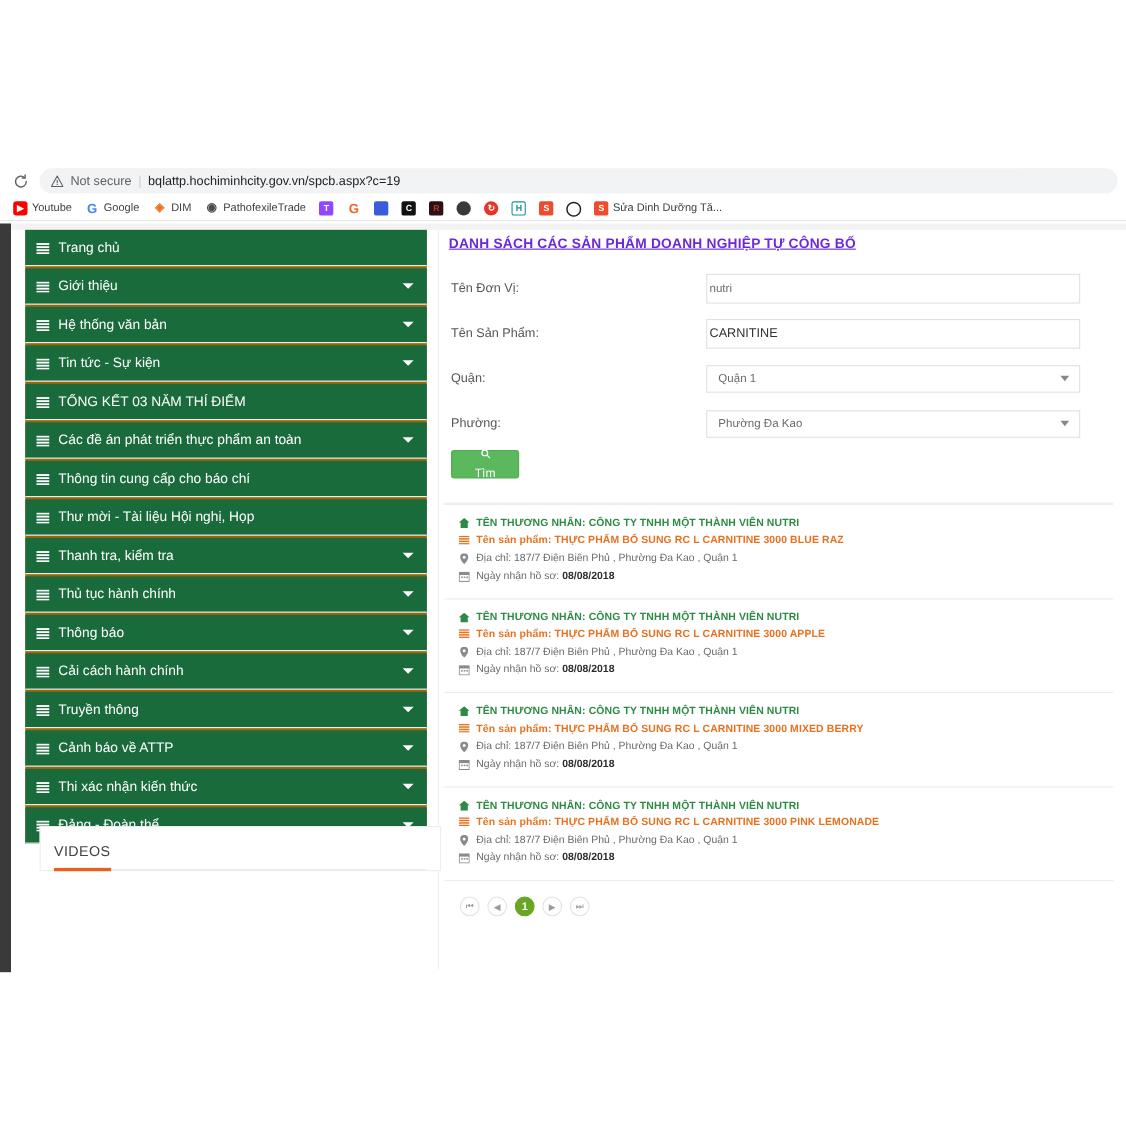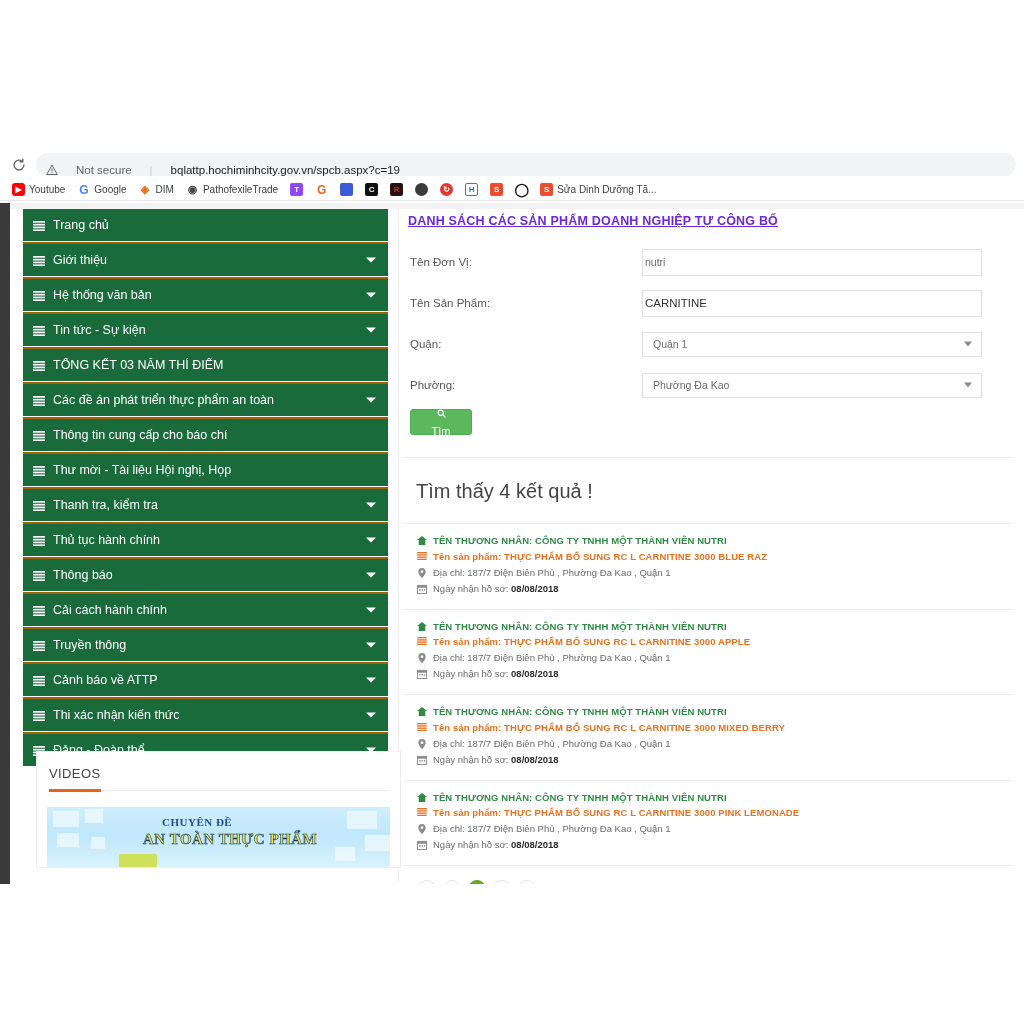--- a/index.html
+++ b/index.html
@@ -20,21 +20,21 @@
     display:flex; align-items:center; height:29px;
     padding-left:6px; background:#ffffff;
   }
   .reload-btn {
     width:26px; height:26px; display:flex; align-items:center; justify-content:center;
     color:#5f6368; flex:0 0 auto;
   }
   .omnibox {
     flex:1 1 auto; margin-left:4px; margin-right:8px;
     height:23px; border-radius:12px; background:#f1f3f4;
-    display:flex; align-items:flex-end; padding:0 10px; gap:18px;
+    display:flex; align-items:center; padding:0 10px; gap:6px;
     font-size:11.5px; color:#202124; overflow:hidden; white-space:nowrap;
   }
   .warn-ico { flex:0 0 auto; display:flex; align-items:center; color:#5f6368; }
   .notsecure { color:#5f6368; font-size:11.5px; flex:0 0 auto; }
   .omni-sep { color:#cdcdcd; flex:0 0 auto; }
   .url { color:#202124; font-size:11.5px; overflow:hidden; text-overflow:ellipsis; }
 
   .bookmarks-row {
     display:flex; align-items:center; height:22px;
     padding-left:8px; gap:4px; background:#ffffff;
@@ -407,32 +407,20 @@
               <span class="mi-label">Đảng - Đoàn thể</span>
               <span class="caret"></span>
             </div>
           </nav>
 
         <div class="videos-box">
           <div class="videos-head">
             <div class="videos-title">VIDEOS</div>
             <div class="videos-rule"></div>
           </div>
-          <div class="video-thumb">
-            <div class="vt-sq" style="left:6px;  top:4px;  width:26px;height:16px;"></div>
-            <div class="vt-sq" style="left:38px; top:2px;  width:18px;height:14px;"></div>
-            <div class="vt-sq" style="left:10px; top:26px; width:22px;height:14px;"></div>
-            <div class="vt-sq" style="left:44px; top:30px; width:14px;height:12px;"></div>
-            <div class="vt-sq" style="left:300px;top:4px;  width:30px;height:18px;"></div>
-            <div class="vt-sq" style="left:318px;top:28px; width:26px;height:16px;"></div>
-            <div class="vt-sq" style="left:288px;top:40px; width:20px;height:14px;"></div>
-            <div class="vt-green"></div>
-            <div class="vt-txt1">CHUYÊN ĐỀ</div>
-            <div class="vt-txt2">AN TOÀN THỰC PHẨM</div>
-          </div>
         </div>
       </div>
 
       <div class="content">
 
         <div class="pagetitle">DANH SÁCH CÁC SẢN PHẨM DOANH NGHIỆP TỰ CÔNG BỐ</div>
 
         <div class="form">
 
           <div class="frow">
@@ -474,21 +462,20 @@
               <svg width="9" height="9" viewBox="0 0 16 16" aria-hidden="true">
                 <circle cx="6.6" cy="6.6" r="4.6" fill="none" stroke="#fff" stroke-width="2"></circle>
                 <path d="M10.2 10.2 14.6 14.6" stroke="#fff" stroke-width="2" stroke-linecap="round"></path>
               </svg>
             </span>
             <span>Tìm</span>
           </div>
         </div>
 
         <div class="results-panel">
-          <div class="results-count">Tìm thấy 4 kết quả !</div>
           <div class="rdiv"></div>
           <div id="results">
               <div>
                 <div class="result">
                   <div class="rline">
                     <span class="ric">
                       <svg width="10" height="9" viewBox="0 0 12 11" aria-hidden="true">
                         <path d="M6 0 12 5h-2v6H2V5H0z" fill="#2e8b45"></path>
                       </svg>
                     </span>

